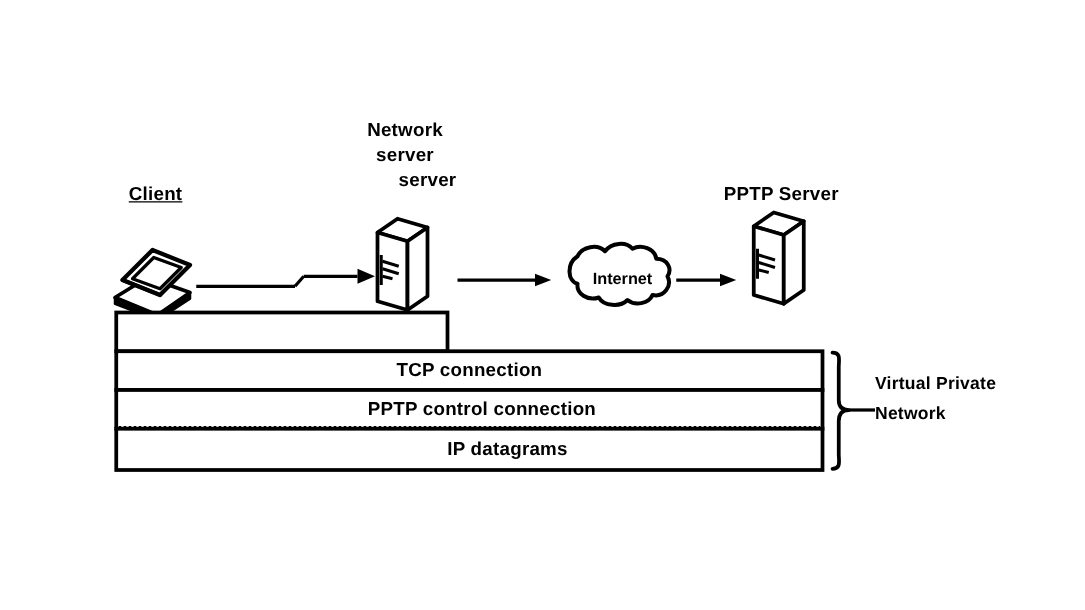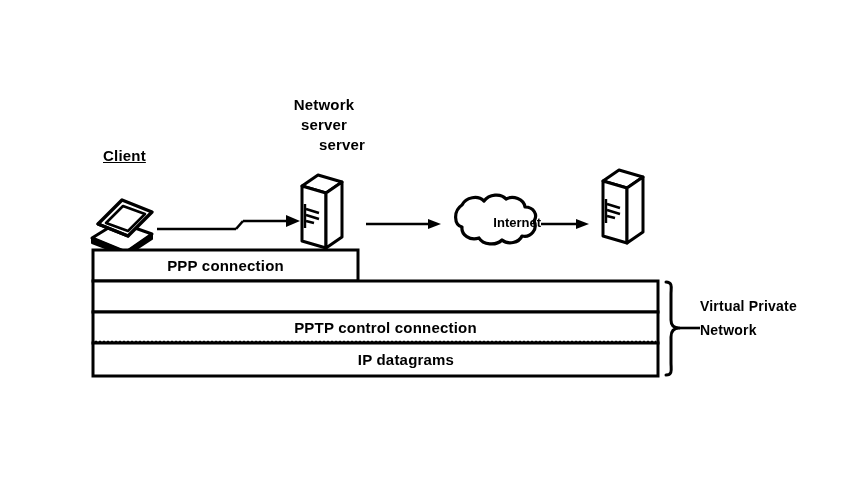--- a/index.html
+++ b/index.html
@@ -60,21 +60,21 @@
     white-space: pre-line;
   }
   .cloud-label {
     position: absolute;
     color: #000000;
     font-family: "Liberation Sans", sans-serif;
     font-size: 13px;
     font-weight: bold;
     letter-spacing: 0px;
     white-space: nowrap;
-    text-align: right;
+    text-align: center;
   }
 </style>
 </head>
 <body>
 
 <div id="stage">
 
   <svg id="diagram-svg" viewBox="0 0 868 488">
 
     <g>
@@ -173,23 +173,24 @@
   </svg>
 
   <div class="node-label" style="left:103px; top:146px;text-decoration:underline;">Client</div>
 
   <div class="node-label centered" style="left:285px; top:95px; width:78px;">Network</div>
   <div class="node-label centered" style="left:285px; top:115px; width:78px;">server</div>
   <div class="node-label centered" style="left:303px; top:135px; width:78px;">server</div>
 
   <div class="cloud-label" style="left:455px; top:215px; width:86px;">Internet</div>
 
+  <div class="node-label centered" style="left:565px; top:146px; width:120px;">PPTP Server</div>
 
-  <div class="bar-label" style="left:93px; top:258px; width:265px;">PPP connection</div>
 
+  <div class="bar-label" style="left:93px; top:289px; width:565px;">TCP connection</div>
 
   <div class="bar-label" style="left:103px; top:320px; width:565px;">PPTP control connection</div>
 
   <div class="bar-label" style="left:93px; top:352px; width:626px;">IP datagrams</div>
 
   <div class="brace-label" style="left:700px; top:296px;">Virtual Private</div>
   <div class="brace-label" style="left:700px; top:320px;">Network</div>
 
 </div>
 

